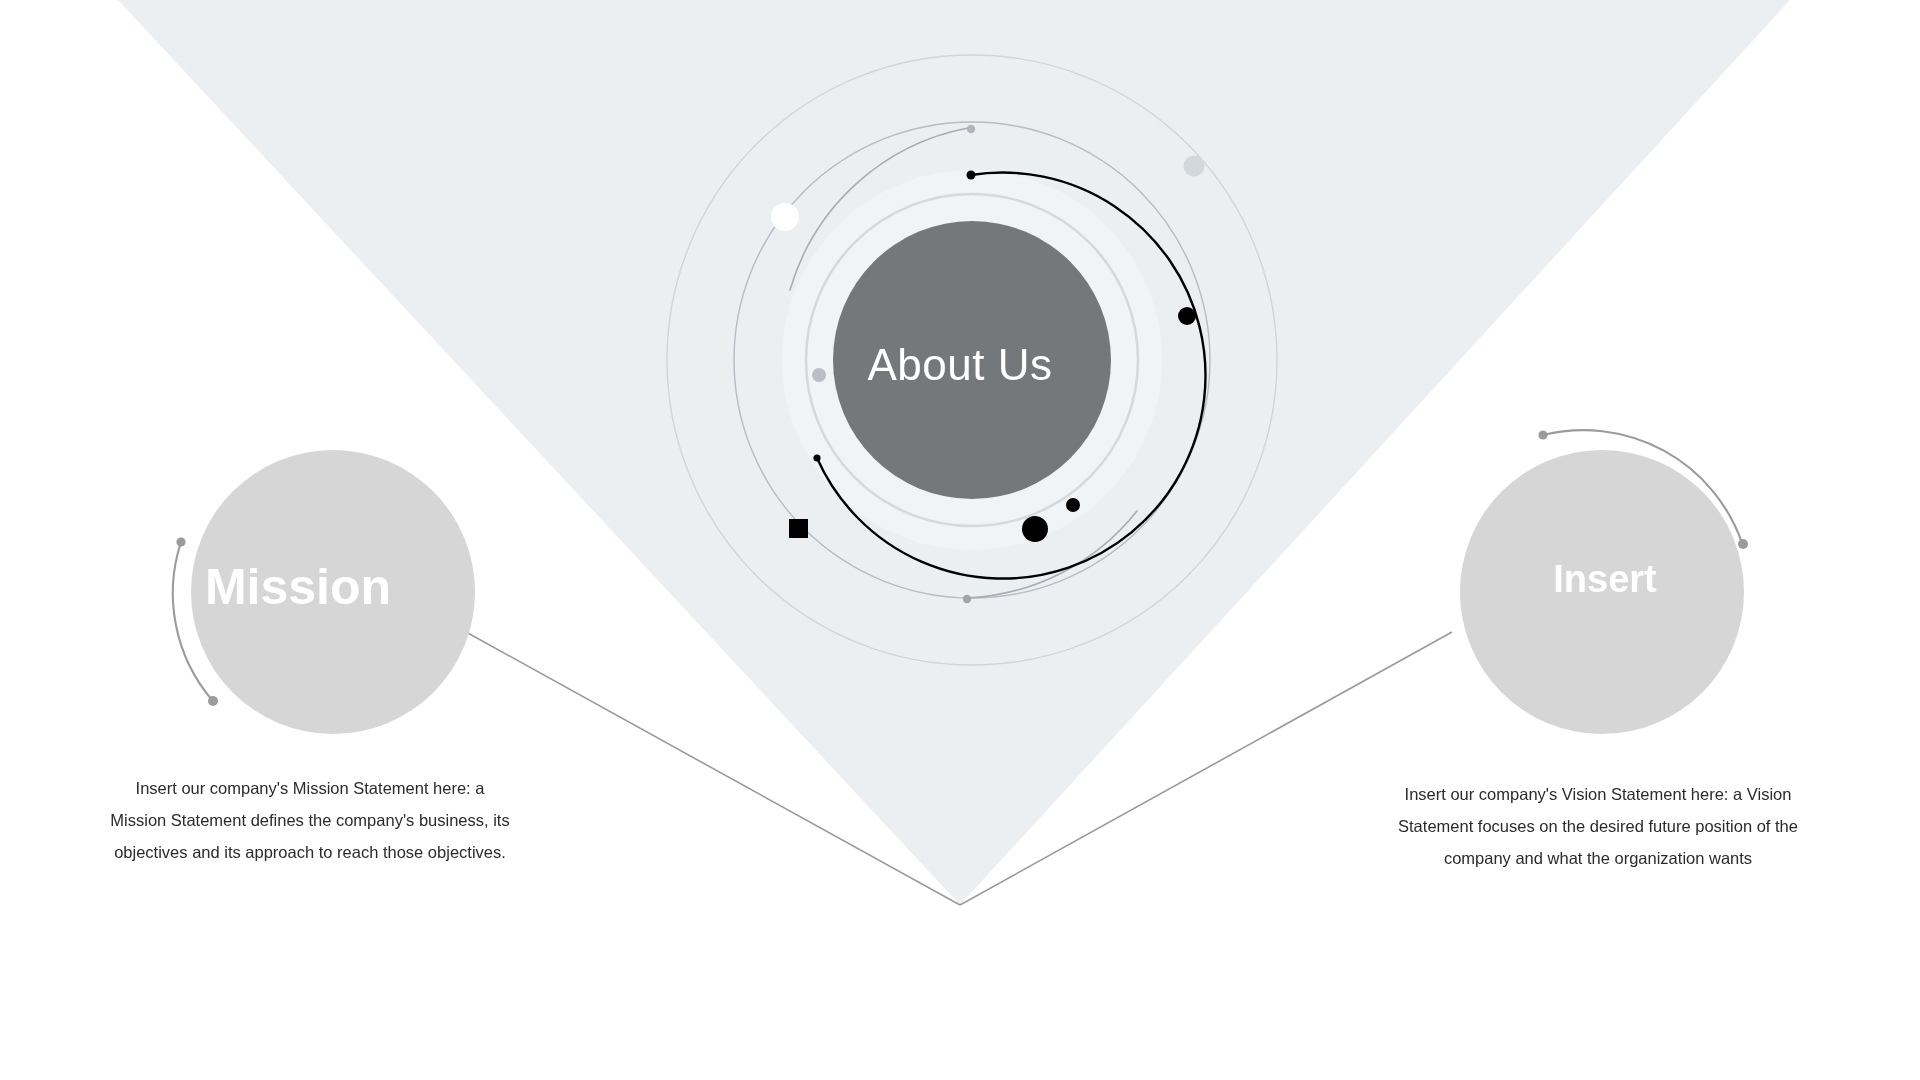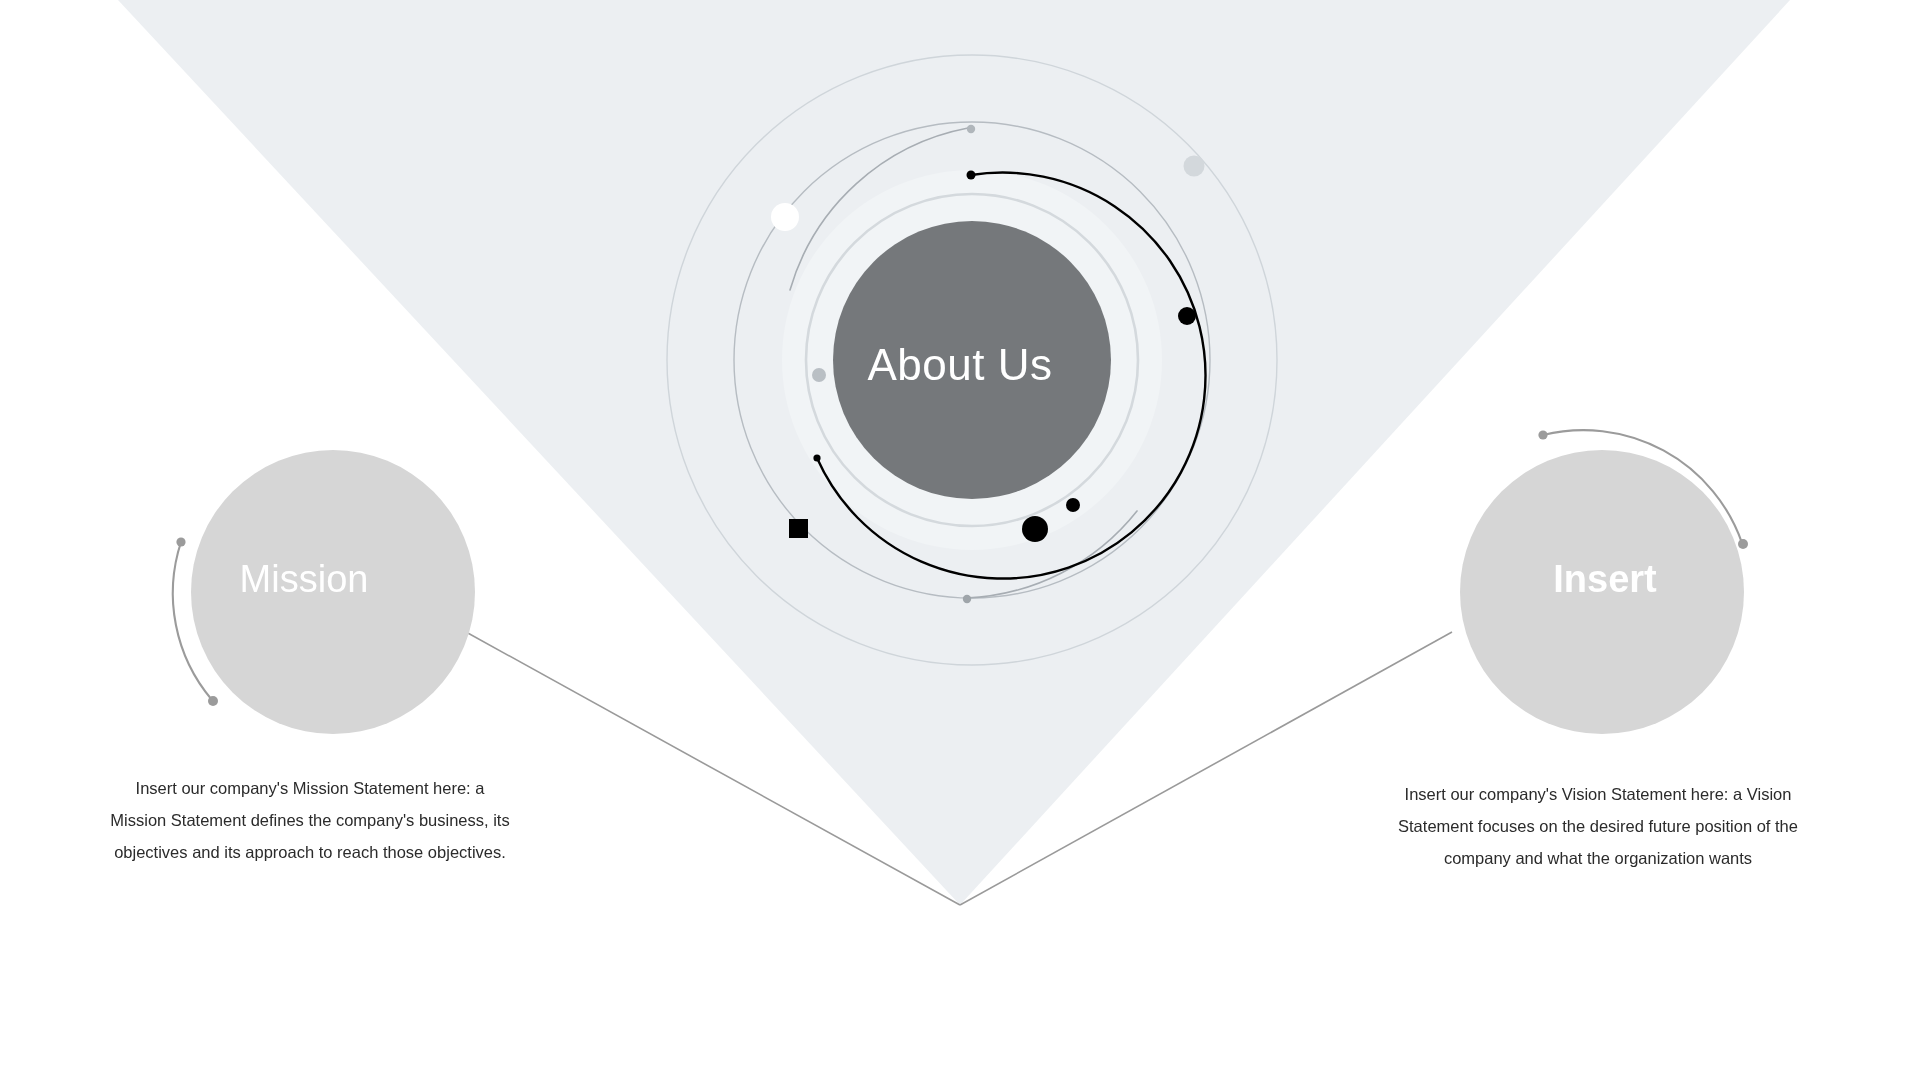--- a/index.html
+++ b/index.html
@@ -34,23 +34,23 @@
   }
   #about-label {
     font-size: 44px;
     font-weight: 400;
     letter-spacing: 0.5px;
     left: 790px;
     top: 340px;
     width: 340px;
   }
   #mission-label {
-    font-size: 38px;
-    font-weight: normal;
-    left: 154px;
+    font-size: 50px;
+    font-weight: bold;
+    left: 148px;
     top: 558px;
     width: 300px;
   }
   #vision-label {
     font-size: 38px;
     font-weight: bold;
     left: 1455px;
     top: 558px;
     width: 300px;
   }

